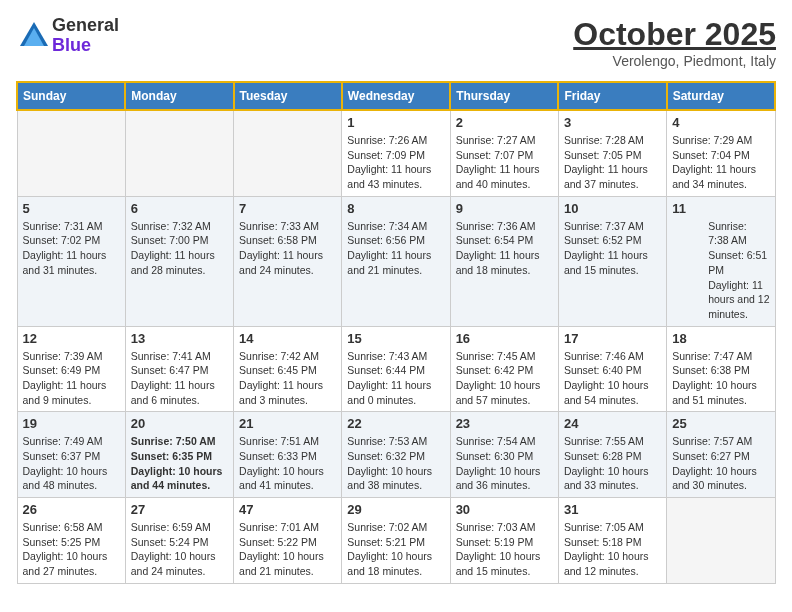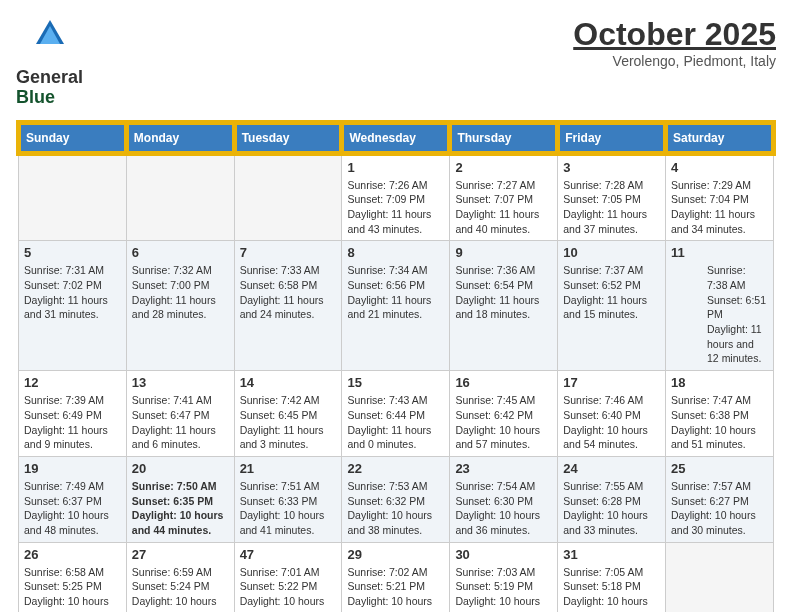--- a/index.html
+++ b/index.html
@@ -12,30 +12,29 @@
     }
     .header {
       display: flex;
       justify-content: space-between;
       align-items: flex-start;
       margin-bottom: 12px;
     }
     .logo {
       display: flex;
       align-items: center;
-      gap: 16px;
-      flex-direction: column;
+      gap: 0;
     }
     .logo-text {
       font-size: 18px;
       font-weight: bold;
       line-height: 1.1;
     }
     .logo-text .general { color: #333; }
-    .logo-text .blue { color: #14532d; }
+    .logo-text .blue { color: #6d28d9; }
     .logo-icon {
       width: 36px;
       height: 36px;
     }
     .title-block {
       text-align: right;
     }
     .month-title {
       font-size: 32px;
       font-weight: bold;
@@ -51,21 +50,21 @@
       border-collapse: collapse;
       font-size: 11px;
     }
     .calendar th {
       background: #3a7dbf;
       color: #fff;
       text-align: left;
       padding: 6px 5px;
       font-size: 12px;
       font-weight: bold;
-      border: 5px solid #eab308;
+      border: 2px solid #eab308;
     }
     .calendar td {
       border: 1px solid #ccc;
       vertical-align: top;
       padding: 4px 5px;
       width: 108px;
       min-height: 80px;
       background: #fff;
     }
     .calendar td.empty {

